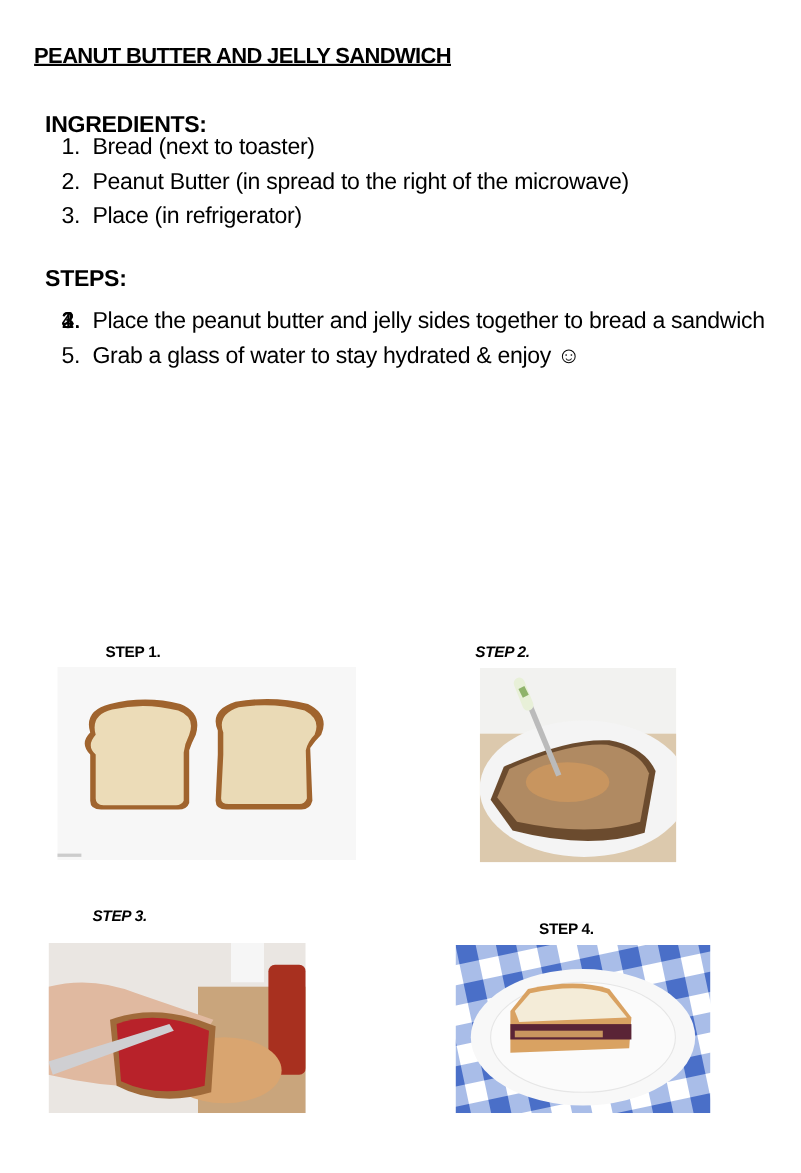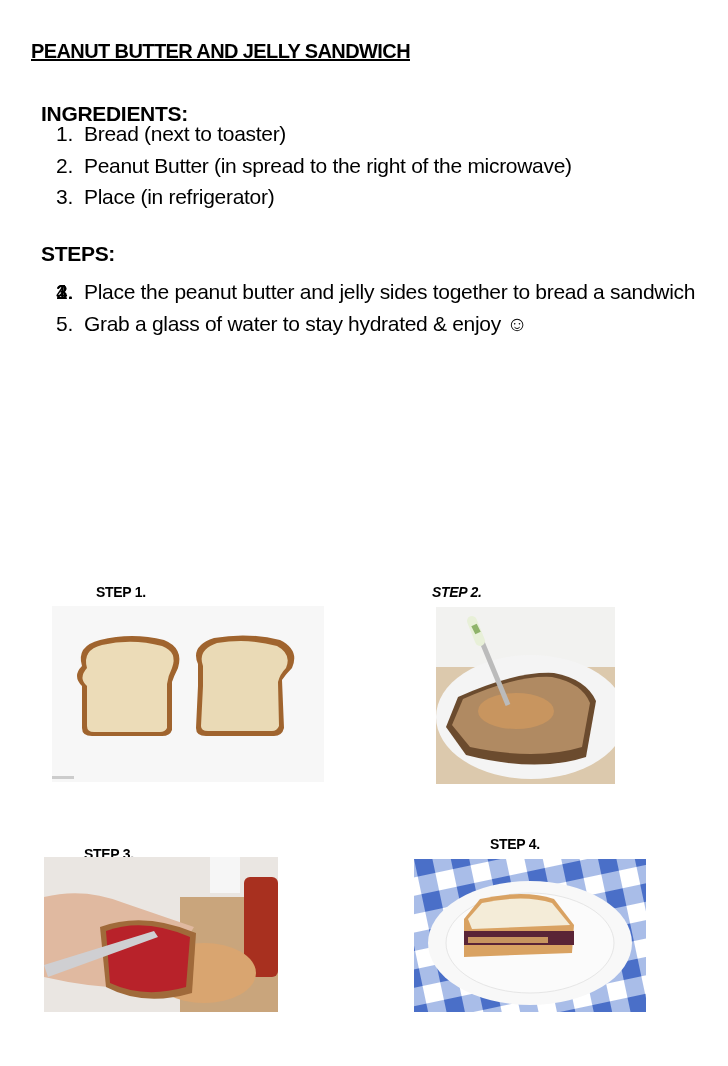--- a/index.html
+++ b/index.html
@@ -56,21 +56,21 @@
     <ellipse cx="95" cy="110" rx="95" ry="62" fill="#f4f4f4"></ellipse>
     <path d="M10 120 L22 90 Q80 64 118 66 Q150 72 160 94 L150 150 Q100 166 30 148 Z" fill="#6b4b2e"></path>
     <path d="M16 118 L27 92 Q80 68 116 70 Q146 76 154 96 L146 140 Q100 154 34 140 Z" fill="#b08a62"></path>
     <ellipse cx="80" cy="104" rx="38" ry="18" fill="#c8955f"></ellipse>
     <path d="M72 98 L44 30" stroke="#bbbbbb" stroke-width="5"></path>
     <path d="M44 34 L36 14" stroke="#e8f0d8" stroke-width="10" stroke-linecap="round"></path>
     <path d="M42 26 L38 18" stroke="#8fb36a" stroke-width="6"></path>
   </svg>
 </div>
 
-<div class="cap" style="left:84px; top:846px;">STEP 3.</div>
+<div class="cap" style="left:84px; top:824px;font-style:italic;">STEP 3.</div>
 <div class="photo" style="left:44px; top:857px; width:234px; height:155px;">
   <svg viewBox="0 0 234 155" preserveAspectRatio="none">
     <rect width="234" height="155" fill="#eae6e2"></rect>
     <rect x="136" y="40" width="98" height="115" fill="#c9a57c"></rect>
     <rect x="166" y="0" width="30" height="36" fill="#f6f6f6"></rect>
     <rect x="200" y="20" width="34" height="100" rx="6" fill="#a8301f"></rect>
     <ellipse cx="160" cy="116" rx="52" ry="30" fill="#d9a570"></ellipse>
     <path d="M0 40 Q40 30 80 46 L150 70 Q120 120 110 130 Q60 134 0 120 Z" fill="#e0b9a0"></path>
     <path d="M56 70 Q100 54 152 76 L148 136 Q100 150 62 130 Z" fill="#a06a3a"></path>
     <path d="M62 74 Q100 60 146 80 L142 130 Q100 142 66 126 Z" fill="#b8222a"></path>

